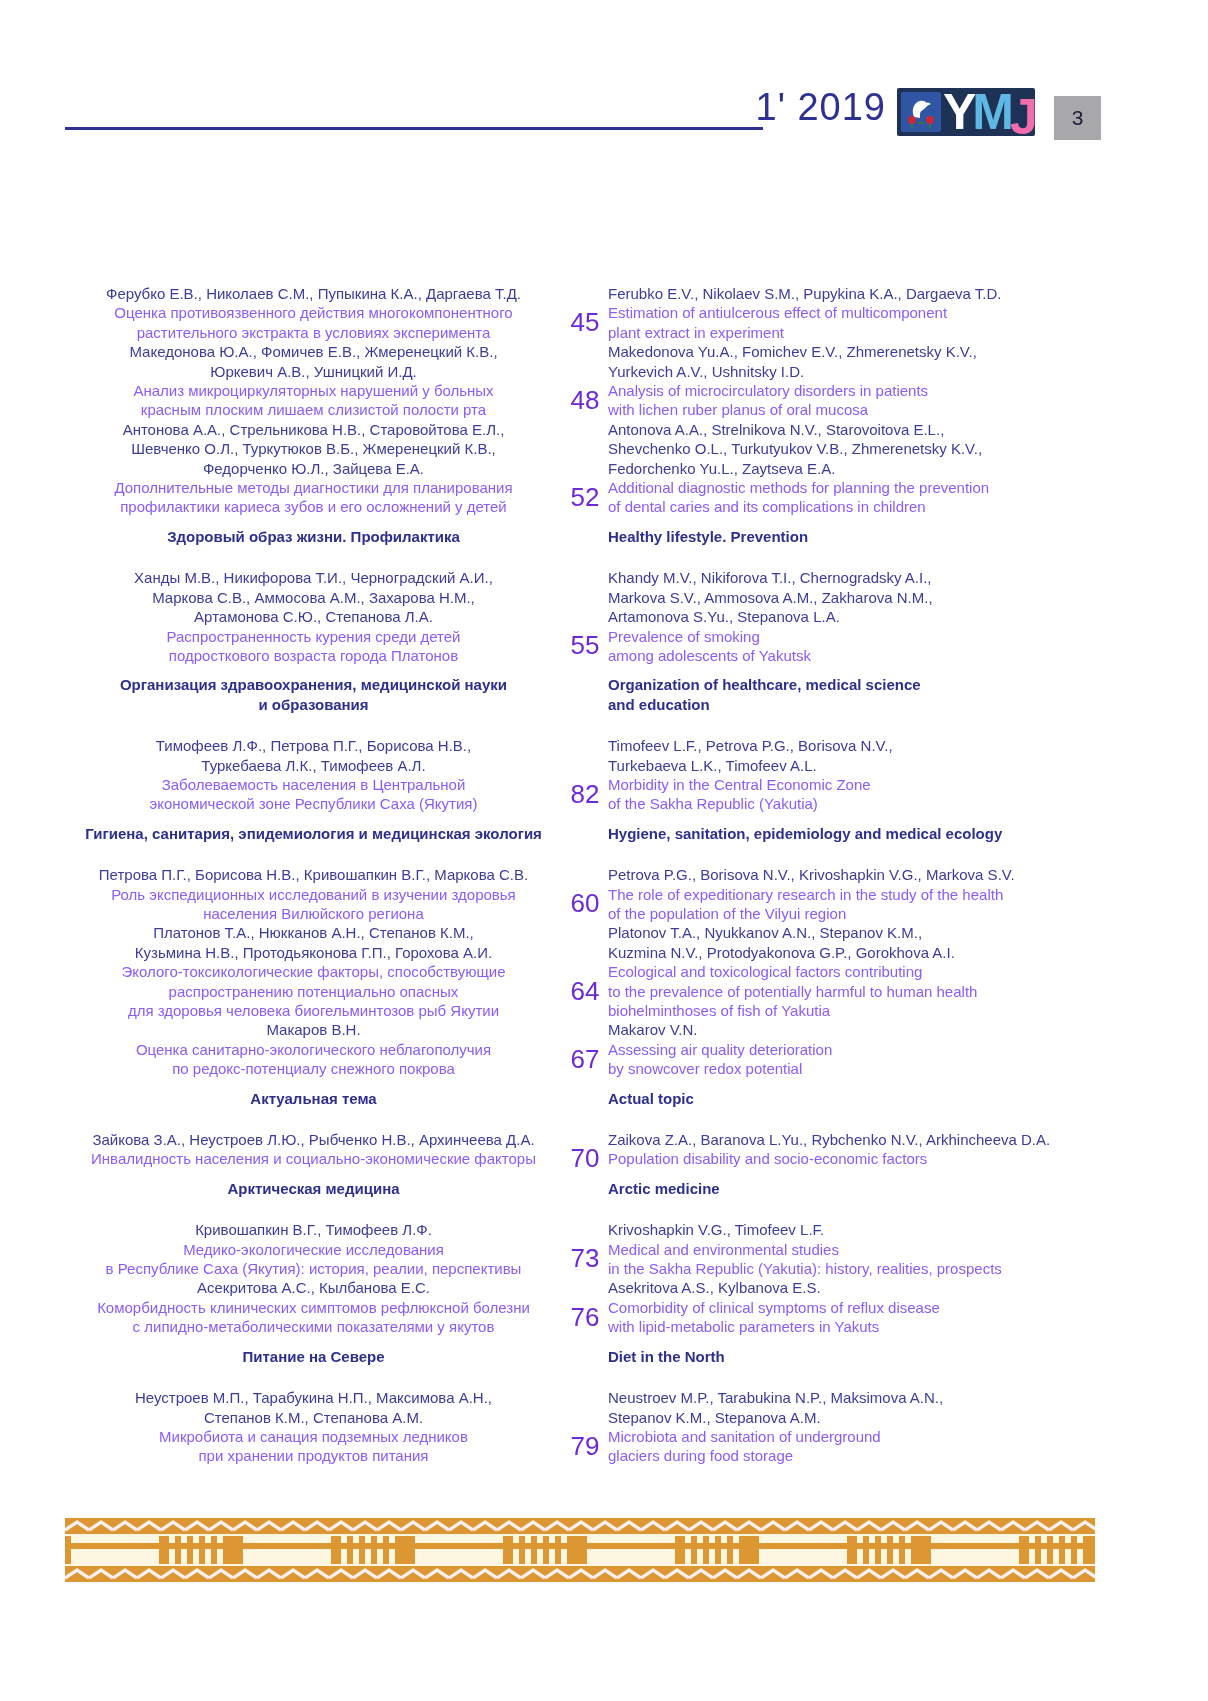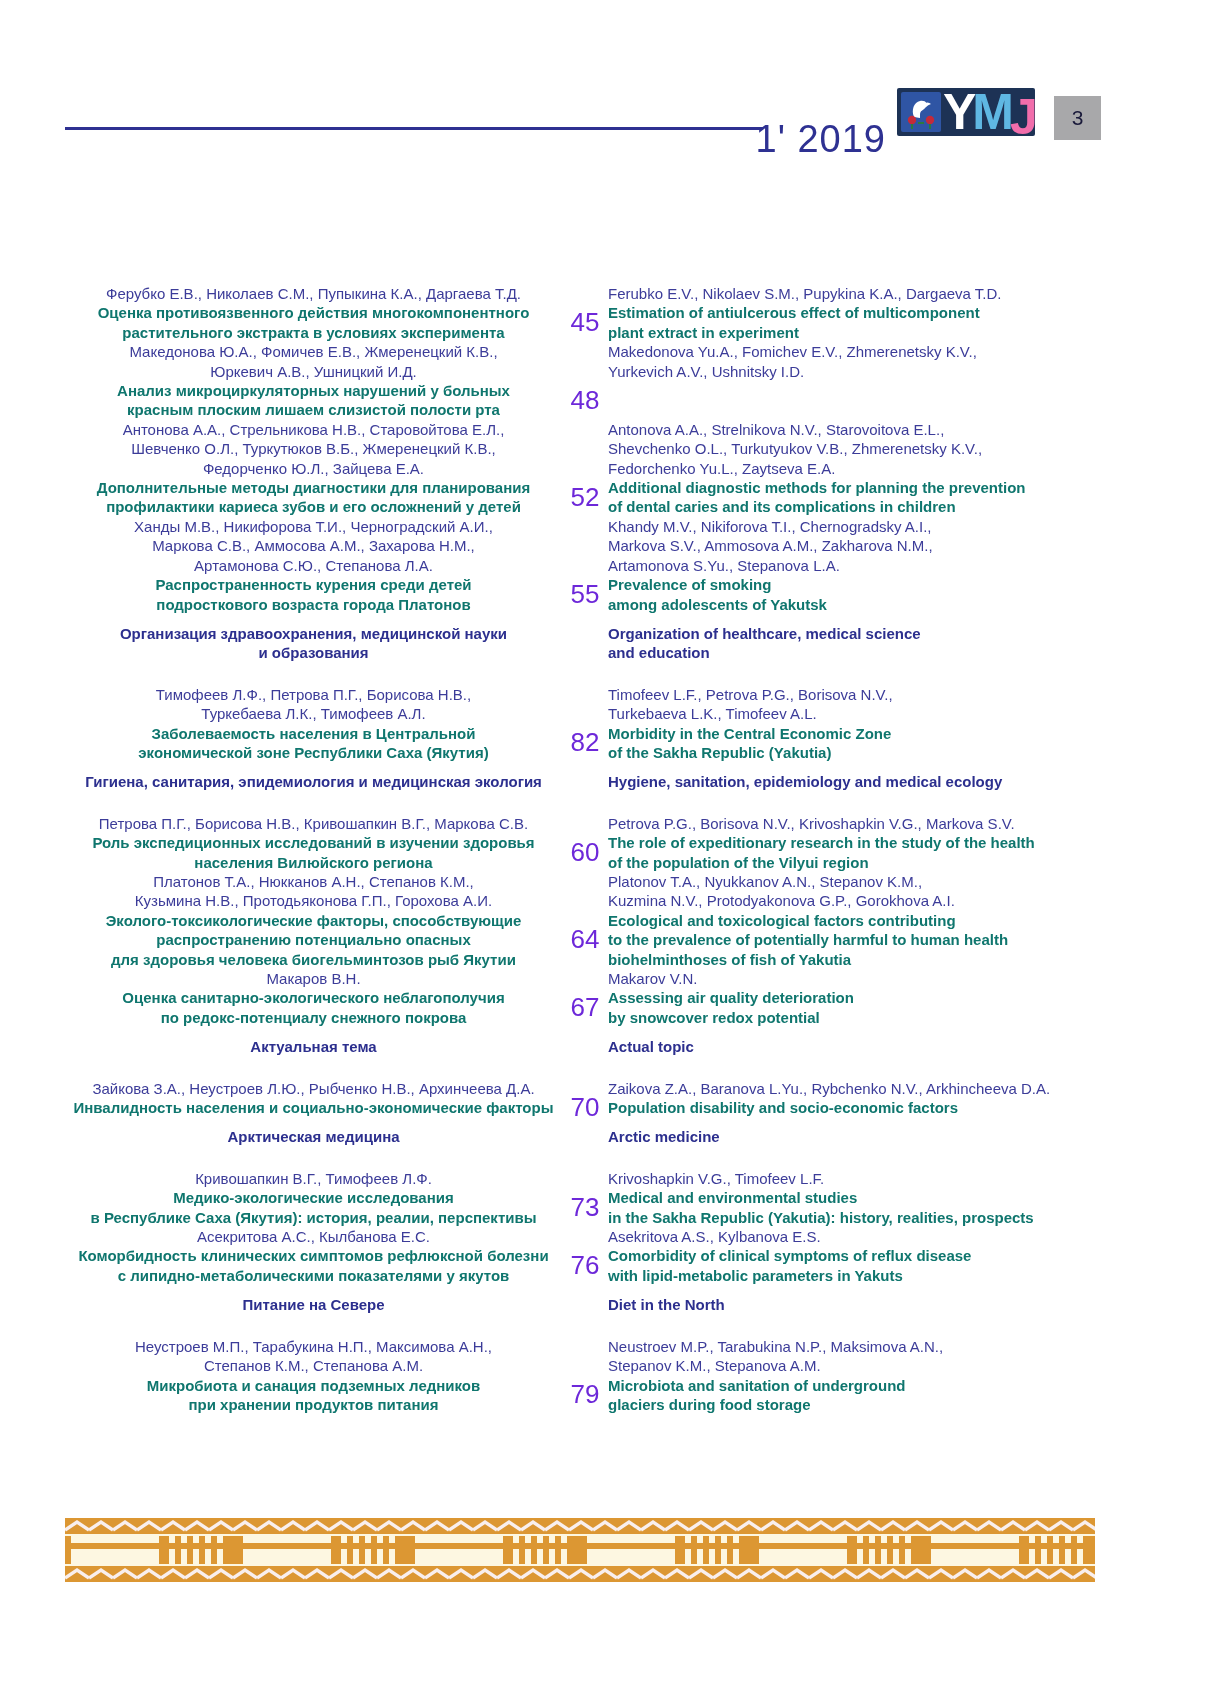--- a/index.html
+++ b/index.html
@@ -6,21 +6,21 @@
   body{
     width:1208px;height:1701px;background:#ffffff;position:relative;overflow:hidden;
     font-family:"Liberation Sans", sans-serif;
   }
   .page{position:absolute;inset:0;}
 
   
   .hdr-rule{position:absolute;left:65px;top:127px;width:698px;height:3px;background:#2e3192;}
   .issue{
     position:absolute;left:700px;top:86px;width:186px;text-align:right;
-    font-size:38px;line-height:42px;color:#2e3192;letter-spacing:1px;margin-top:32px;
+    font-size:38px;line-height:42px;color:#2e3192;letter-spacing:1px;
   }
   .logo{
     position:absolute;left:897px;top:88px;width:138px;height:48px;background:#1d3255;
     display:flex;align-items:center;border-radius:2px;
   }
   .logo .emblem{margin:0 2px 0 4px;flex:0 0 auto;}
   .logo span{font-weight:700;font-size:50px;line-height:44px;letter-spacing:-4px;display:inline-block;}
   .logo .ly{color:#ffffff;}
   .logo .lm{color:#5fb7e3;}
   .logo .lj{color:#f16dab;position:relative;top:5px;}
@@ -34,21 +34,21 @@
   .toc{
     position:absolute;left:65px;top:284px;width:1030px;
     font-size:15px;line-height:19.4px;
   }
   .row{display:flex;}
   .cell{white-space:pre-line;}
   .cl{width:497px;text-align:center;}
   .cc{width:46px;display:flex;align-items:center;justify-content:center;}
   .cr{width:487px;text-align:left;}
   .authors{color:#3c3c99;}
-  .title{color:#0f766e;font-weight:bold;}
+  .title{color:#8b5cf6;}
   .num{font-size:26px;color:#6d28d9;font-weight:400;}
   .section-row{margin:10px 0 22px;}
   .section-row .cell{font-weight:bold;color:#2c2f8e;}
 
   
   .ornament{position:absolute;left:65px;top:1518px;width:1030px;height:64px;}
 </style>
 </head>
 <body>
 
@@ -95,39 +95,46 @@
           <div class="cell cl authors">Македонова Ю.А., Фомичев Е.В., Жмеренецкий К.В.,
 Юркевич А.В., Ушницкий И.Д.</div>
           <div class="cell cc"></div>
           <div class="cell cr authors">Makedonova Yu.A., Fomichev E.V., Zhmerenetsky K.V.,
 Yurkevich A.V., Ushnitsky I.D.</div>
         </div>
         <div class="row ">
           <div class="cell cl title">Анализ микроциркуляторных нарушений у больных
 красным плоским лишаем слизистой полости рта</div>
           <div class="cell cc num">48</div>
+          <div class="cell cr title">Analysis of microcirculatory disorders in patients
+with lichen ruber planus of oral mucosa</div>
         </div>
       </div>
       <div class="entry">
         <div class="row ">
           <div class="cell cl authors">Антонова А.А., Стрельникова Н.В., Старовойтова Е.Л.,
 Шевченко О.Л., Туркутюков В.Б., Жмеренецкий К.В.,
 Федорченко Ю.Л., Зайцева Е.А.</div>
           <div class="cell cc"></div>
           <div class="cell cr authors">Antonova A.A., Strelnikova N.V., Starovoitova E.L.,
 Shevchenko O.L., Turkutyukov V.B., Zhmerenetsky K.V.,
 Fedorchenko Yu.L., Zaytseva E.A.</div>
         </div>
         <div class="row ">
           <div class="cell cl title">Дополнительные  методы диагностики для планирования
 профилактики кариеса зубов и его осложнений у детей</div>
           <div class="cell cc num">52</div>
           <div class="cell cr title">Additional diagnostic methods for planning the prevention
 of dental caries and its complications in children</div>
         </div>
+      </div>
+      <div class="row section-row">
+        <div class="cell cl">Здоровый образ жизни. Профилактика</div>
+        <div class="cell cc"></div>
+        <div class="cell cr">Healthy lifestyle. Prevention</div>
       </div>
       <div class="entry">
         <div class="row ">
           <div class="cell cl authors">Ханды М.В., Никифорова Т.И., Черноградский А.И.,
 Маркова С.В., Аммосова А.М., Захарова Н.М.,
 Артамонова С.Ю., Степанова Л.А.</div>
           <div class="cell cc"></div>
           <div class="cell cr authors">Khandy M.V., Nikiforova T.I., Chernogradsky A.I.,
 Markova S.V., Ammosova A.M., Zakharova N.M.,
 Artamonova S.Yu., Stepanova L.A.</div>

